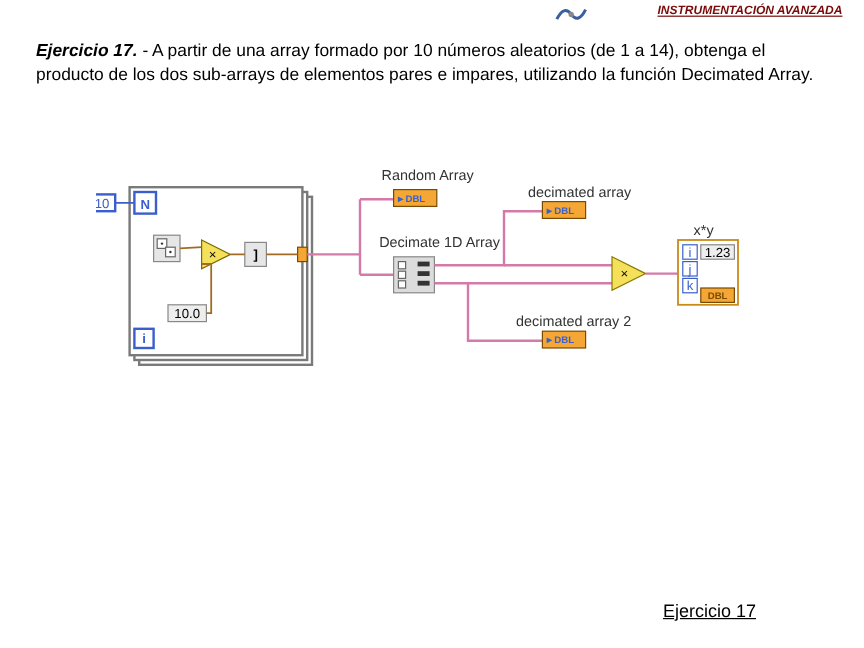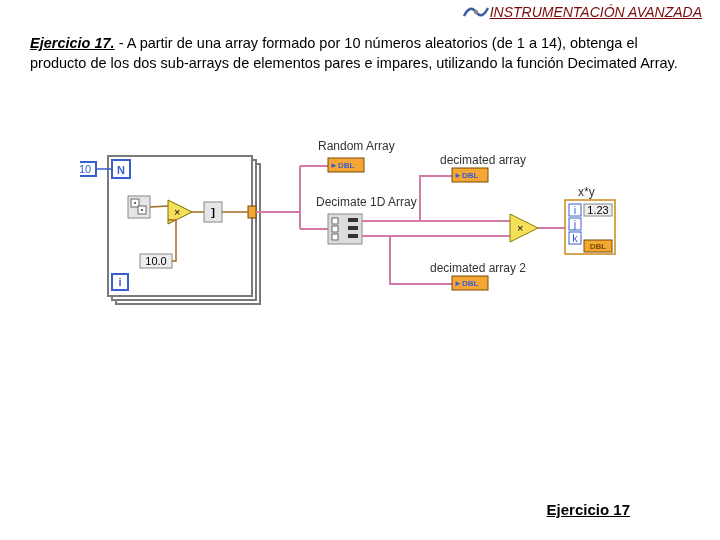--- a/index.html
+++ b/index.html
@@ -10,52 +10,51 @@
     font-family: Arial, sans-serif;
     background: #fff;
     position: relative;
     overflow: hidden;
   }
   .header {
     position: absolute;
     top: 4px;
     right: 18px;
     color: #7a0a0a;
-    font-weight: normal;
+    font-weight: bold;
     font-style: italic;
     text-decoration: underline;
-    font-size: 14px;
+    font-size: 10px;
   }
   .logo {
     position: absolute;
     top: 2px;
     right: 230px;
     width: 28px;
     height: 18px;
   }
   .prompt {
     position: absolute;
     top: 34px;
     left: 30px;
     right: 24px;
     font-size: 14.5px;
     line-height: 1.35;
     color: #000;
   }
   .prompt .title {
     font-style: italic;
     font-weight: bold;
-    text-decoration: underline;
     text-align: right;
   }
   .footer-link {
     position: absolute;
     bottom: 22px;
     right: 90px;
-    font-weight: bold;
+    font-weight: normal;
     text-decoration: underline;
     font-size: 15px;
     color: #000;
   }
   
   .diagram {
     position: absolute;
     top: 136px;
     left: 80px;
     width: 560px;

